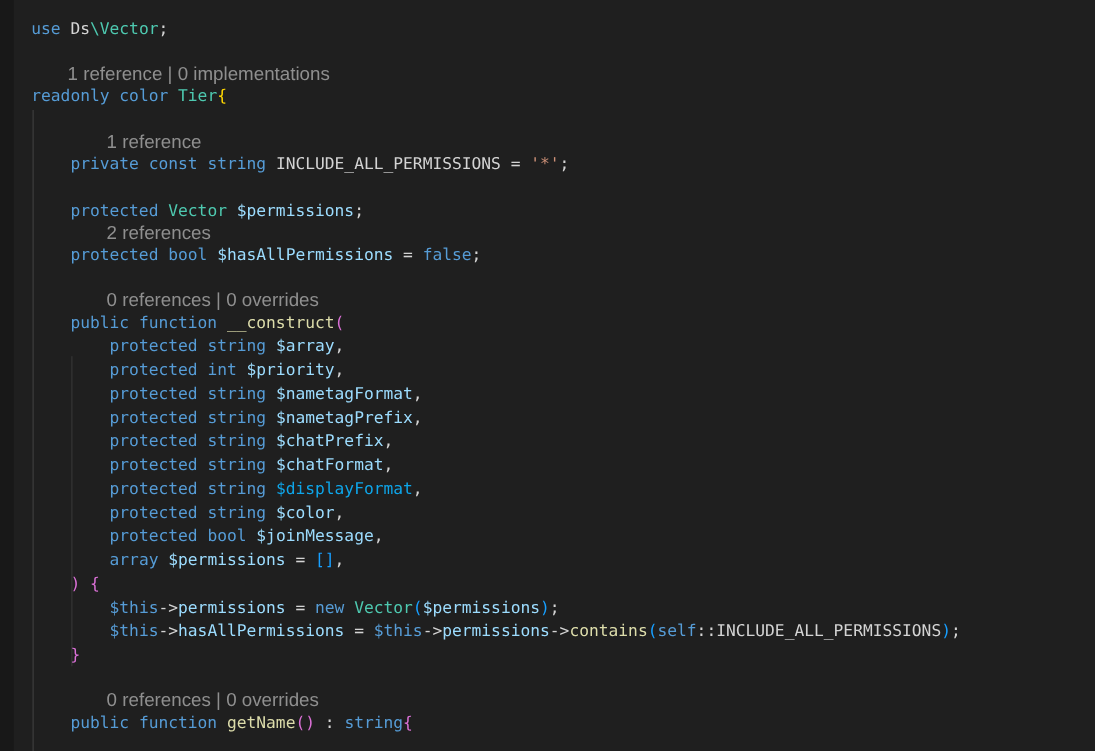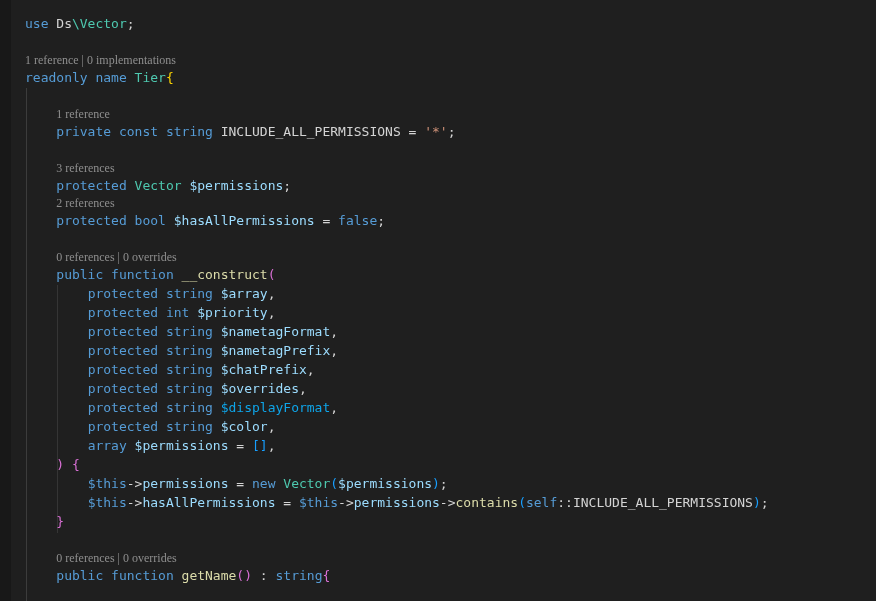--- a/index.html
+++ b/index.html
@@ -35,61 +35,62 @@
     cursor: text;
   }
   .line.code {
     font-size: 13px;
     line-height: 19px;
     height: 19px;
     white-space: pre;
     color: #d4d4d4;
   }
   .line.codelens {
-    font-family: Liberation Serif, serif;
-    font-size: 12px;
+    font-family: Liberation Sans, sans-serif;
+    font-size: 15px;
     line-height: 16px;
     height: 16px;
     white-space: pre;
     color: #8f8f8f;
     cursor: pointer;
+    margin-left: 29px;
   }
 </style>
 </head>
 <body>
 
 <div class="screen">
   <div class="gutter-strip"></div>
   <div class="indent-guide" id="guide-level-1"></div>
   <div class="indent-guide" id="guide-level-2"></div>
   <div class="editor">
     <div>
         <div class="line code"><span style="color: rgb(86, 156, 214);">use </span><span style="color: rgb(212, 212, 212);">Ds</span><span style="color: rgb(78, 201, 176);">\Vector</span><span style="color: rgb(212, 212, 212);">;</span></div>
         <div class="line code">&nbsp;</div>
         <div class="line codelens" style="padding-left: 0px; color: rgb(143, 143, 143);">1 reference | 0 implementations</div>
-        <div class="line code"><span style="color: rgb(86, 156, 214);">readonly </span><span style="color: rgb(86, 156, 214);">name </span><span style="color: rgb(78, 201, 176);">Tier</span><span style="color: rgb(255, 215, 0);">{</span></div>
+        <div class="line code"><span style="color: rgb(86, 156, 214);">readonly </span><span style="color: rgb(86, 156, 214);">color </span><span style="color: rgb(78, 201, 176);">Tier</span><span style="color: rgb(255, 215, 0);">{</span></div>
         <div class="line code">&nbsp;</div>
         <div class="line codelens" style="padding-left: 31.3px; color: rgb(143, 143, 143);">1 reference</div>
         <div class="line code"><span style="color: rgb(212, 212, 212);">    </span><span style="color: rgb(86, 156, 214);">private </span><span style="color: rgb(86, 156, 214);">const </span><span style="color: rgb(86, 156, 214);">string </span><span style="color: rgb(212, 212, 212);">INCLUDE_ALL_PERMISSIONS </span><span style="color: rgb(212, 212, 212);">= </span><span style="color: rgb(206, 145, 120);">'*'</span><span style="color: rgb(212, 212, 212);">;</span></div>
         <div class="line code">&nbsp;</div>
-        <div class="line codelens" style="padding-left: 31.3px; color: rgb(143, 143, 143);">3 references</div>
         <div class="line code"><span style="color: rgb(212, 212, 212);">    </span><span style="color: rgb(86, 156, 214);">protected </span><span style="color: rgb(78, 201, 176);">Vector </span><span style="color: rgb(156, 220, 254);">$permissions</span><span style="color: rgb(212, 212, 212);">;</span></div>
         <div class="line codelens" style="padding-left: 31.3px; color: rgb(143, 143, 143);">2 references</div>
         <div class="line code"><span style="color: rgb(212, 212, 212);">    </span><span style="color: rgb(86, 156, 214);">protected </span><span style="color: rgb(86, 156, 214);">bool </span><span style="color: rgb(156, 220, 254);">$hasAllPermissions </span><span style="color: rgb(212, 212, 212);">= </span><span style="color: rgb(86, 156, 214);">false</span><span style="color: rgb(212, 212, 212);">;</span></div>
         <div class="line code">&nbsp;</div>
         <div class="line codelens" style="padding-left: 31.3px; color: rgb(143, 143, 143);">0 references | 0 overrides</div>
         <div class="line code"><span style="color: rgb(212, 212, 212);">    </span><span style="color: rgb(86, 156, 214);">public </span><span style="color: rgb(86, 156, 214);">function </span><span style="color: rgb(220, 220, 170);">__construct</span><span style="color: rgb(218, 112, 214);">(</span></div>
         <div class="line code"><span style="color: rgb(212, 212, 212);">        </span><span style="color: rgb(86, 156, 214);">protected </span><span style="color: rgb(86, 156, 214);">string </span><span style="color: rgb(156, 220, 254);">$array</span><span style="color: rgb(212, 212, 212);">,</span></div>
         <div class="line code"><span style="color: rgb(212, 212, 212);">        </span><span style="color: rgb(86, 156, 214);">protected </span><span style="color: rgb(86, 156, 214);">int </span><span style="color: rgb(156, 220, 254);">$priority</span><span style="color: rgb(212, 212, 212);">,</span></div>
         <div class="line code"><span style="color: rgb(212, 212, 212);">        </span><span style="color: rgb(86, 156, 214);">protected </span><span style="color: rgb(86, 156, 214);">string </span><span style="color: rgb(156, 220, 254);">$nametagFormat</span><span style="color: rgb(212, 212, 212);">,</span></div>
         <div class="line code"><span style="color: rgb(212, 212, 212);">        </span><span style="color: rgb(86, 156, 214);">protected </span><span style="color: rgb(86, 156, 214);">string </span><span style="color: rgb(156, 220, 254);">$nametagPrefix</span><span style="color: rgb(212, 212, 212);">,</span></div>
         <div class="line code"><span style="color: rgb(212, 212, 212);">        </span><span style="color: rgb(86, 156, 214);">protected </span><span style="color: rgb(86, 156, 214);">string </span><span style="color: rgb(156, 220, 254);">$chatPrefix</span><span style="color: rgb(212, 212, 212);">,</span></div>
-        <div class="line code"><span style="color: rgb(212, 212, 212);">        </span><span style="color: rgb(86, 156, 214);">protected </span><span style="color: rgb(86, 156, 214);">string </span><span style="color: rgb(156, 220, 254);">$overrides</span><span style="color: rgb(212, 212, 212);">,</span></div>
+        <div class="line code"><span style="color: rgb(212, 212, 212);">        </span><span style="color: rgb(86, 156, 214);">protected </span><span style="color: rgb(86, 156, 214);">string </span><span style="color: rgb(156, 220, 254);">$chatFormat</span><span style="color: rgb(212, 212, 212);">,</span></div>
         <div class="line code"><span style="color: rgb(212, 212, 212);">        </span><span style="color: rgb(86, 156, 214);">protected </span><span style="color: rgb(86, 156, 214);">string </span><span style="color: #0ea5e9;">$displayFormat</span><span style="color: rgb(212, 212, 212);">,</span></div>
         <div class="line code"><span style="color: rgb(212, 212, 212);">        </span><span style="color: rgb(86, 156, 214);">protected </span><span style="color: rgb(86, 156, 214);">string </span><span style="color: rgb(156, 220, 254);">$color</span><span style="color: rgb(212, 212, 212);">,</span></div>
+        <div class="line code"><span style="color: rgb(212, 212, 212);">        </span><span style="color: rgb(86, 156, 214);">protected </span><span style="color: rgb(86, 156, 214);">bool </span><span style="color: rgb(156, 220, 254);">$joinMessage</span><span style="color: rgb(212, 212, 212);">,</span></div>
         <div class="line code"><span style="color: rgb(212, 212, 212);">        </span><span style="color: rgb(86, 156, 214);">array </span><span style="color: rgb(156, 220, 254);">$permissions </span><span style="color: rgb(212, 212, 212);">= </span><span style="color: rgb(23, 159, 255);">[]</span><span style="color: rgb(212, 212, 212);">,</span></div>
         <div class="line code"><span style="color: rgb(212, 212, 212);">    </span><span style="color: rgb(218, 112, 214);">)</span><span style="color: rgb(212, 212, 212);"> </span><span style="color: rgb(218, 112, 214);">{</span></div>
         <div class="line code"><span style="color: rgb(212, 212, 212);">        </span><span style="color: rgb(86, 156, 214);">$this</span><span style="color: rgb(212, 212, 212);">-&gt;</span><span style="color: rgb(156, 220, 254);">permissions </span><span style="color: rgb(212, 212, 212);">= </span><span style="color: rgb(86, 156, 214);">new </span><span style="color: rgb(78, 201, 176);">Vector</span><span style="color: rgb(23, 159, 255);">(</span><span style="color: rgb(156, 220, 254);">$permissions</span><span style="color: rgb(23, 159, 255);">)</span><span style="color: rgb(212, 212, 212);">;</span></div>
         <div class="line code"><span style="color: rgb(212, 212, 212);">        </span><span style="color: rgb(86, 156, 214);">$this</span><span style="color: rgb(212, 212, 212);">-&gt;</span><span style="color: rgb(156, 220, 254);">hasAllPermissions </span><span style="color: rgb(212, 212, 212);">= </span><span style="color: rgb(86, 156, 214);">$this</span><span style="color: rgb(212, 212, 212);">-&gt;</span><span style="color: rgb(156, 220, 254);">permissions</span><span style="color: rgb(212, 212, 212);">-&gt;</span><span style="color: rgb(220, 220, 170);">contains</span><span style="color: rgb(23, 159, 255);">(</span><span style="color: rgb(86, 156, 214);">self</span><span style="color: rgb(212, 212, 212);">::</span><span style="color: rgb(212, 212, 212);">INCLUDE_ALL_PERMISSIONS</span><span style="color: rgb(23, 159, 255);">)</span><span style="color: rgb(212, 212, 212);">;</span></div>
         <div class="line code"><span style="color: rgb(212, 212, 212);">    </span><span style="color: rgb(218, 112, 214);">}</span></div>
         <div class="line code">&nbsp;</div>
         <div class="line codelens" style="padding-left: 31.3px; color: rgb(143, 143, 143);">0 references | 0 overrides</div>
         <div class="line code"><span style="color: rgb(212, 212, 212);">    </span><span style="color: rgb(86, 156, 214);">public </span><span style="color: rgb(86, 156, 214);">function </span><span style="color: rgb(220, 220, 170);">getName</span><span style="color: rgb(218, 112, 214);">()</span><span style="color: rgb(212, 212, 212);"> : </span><span style="color: rgb(86, 156, 214);">string</span><span style="color: rgb(218, 112, 214);">{</span></div>
       </div>
   </div>

